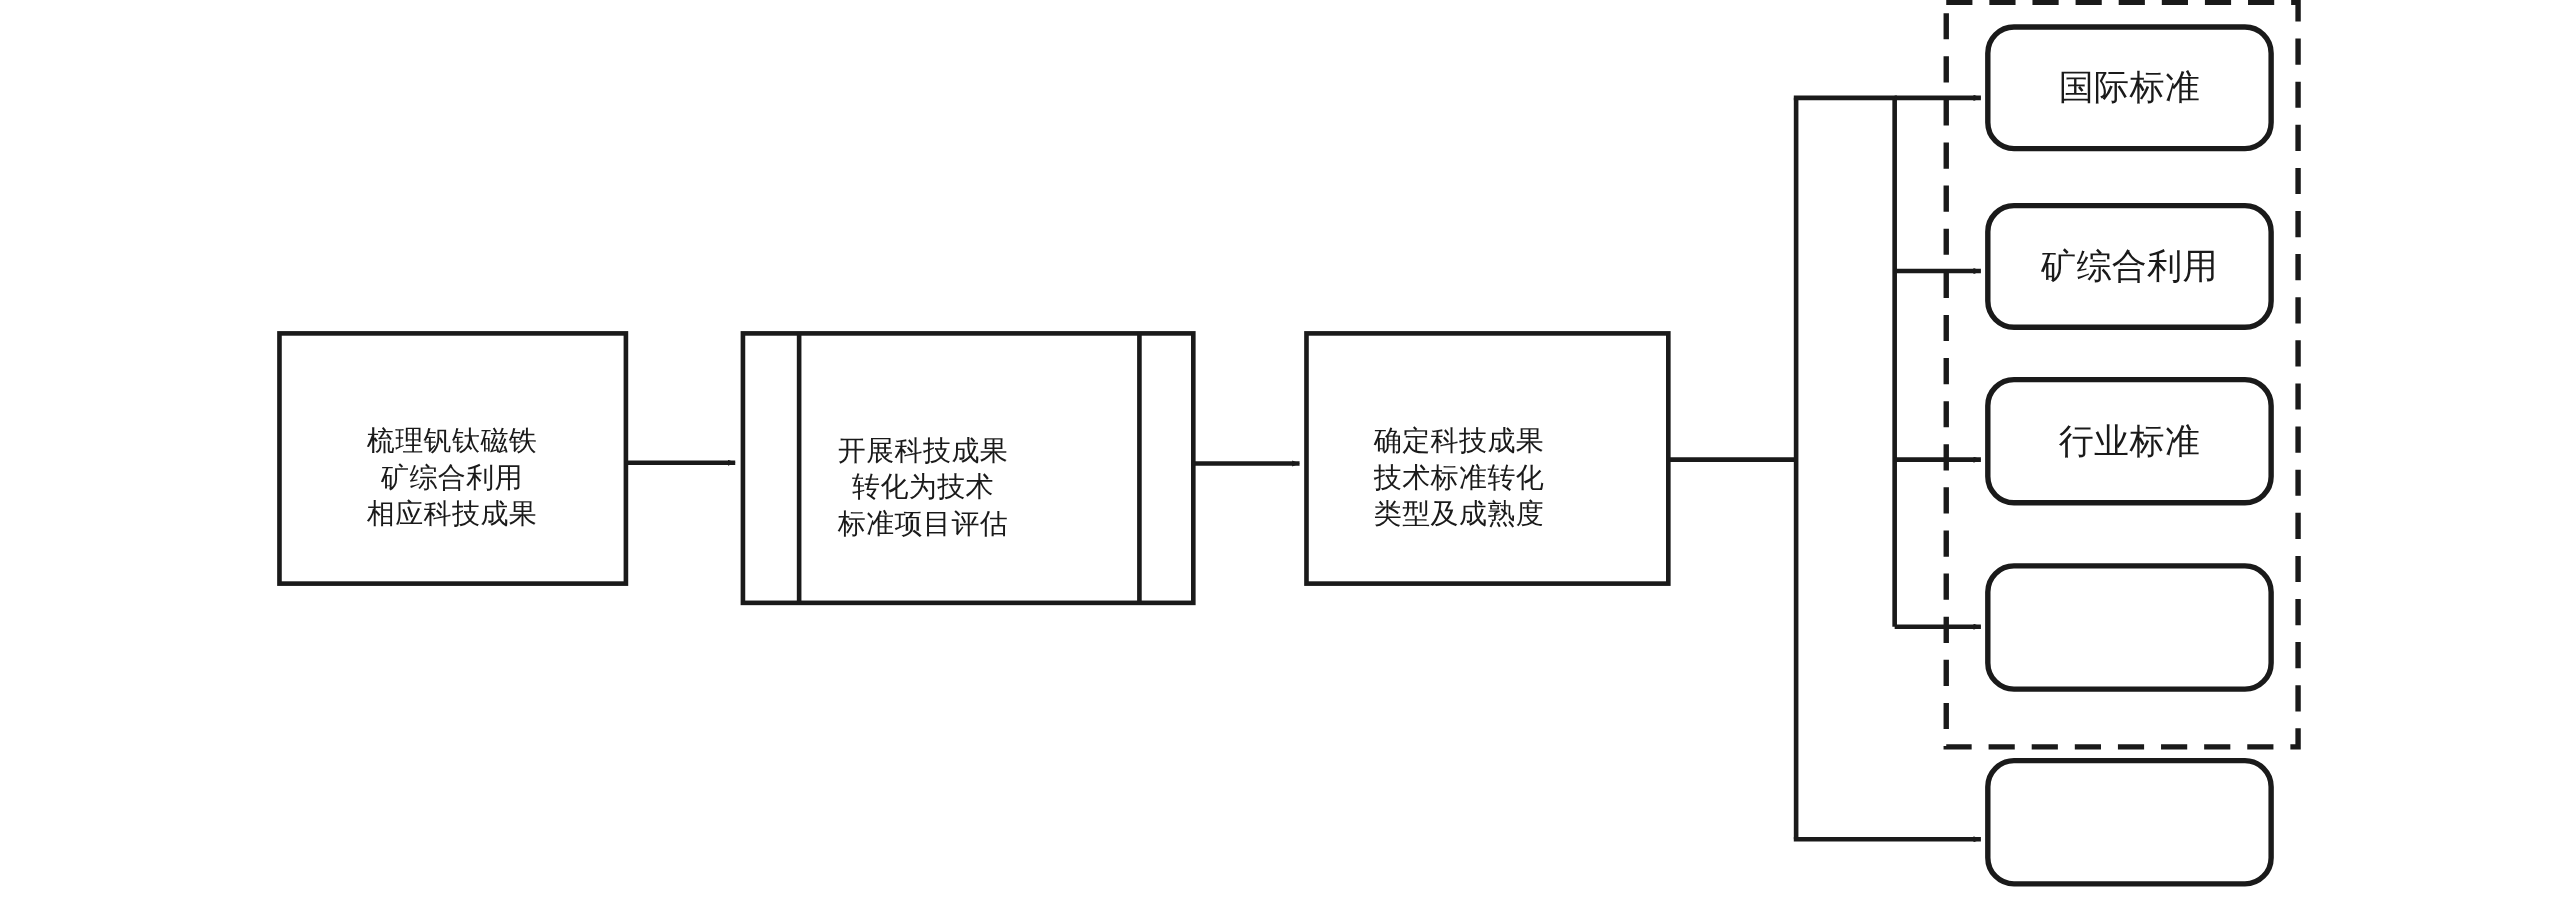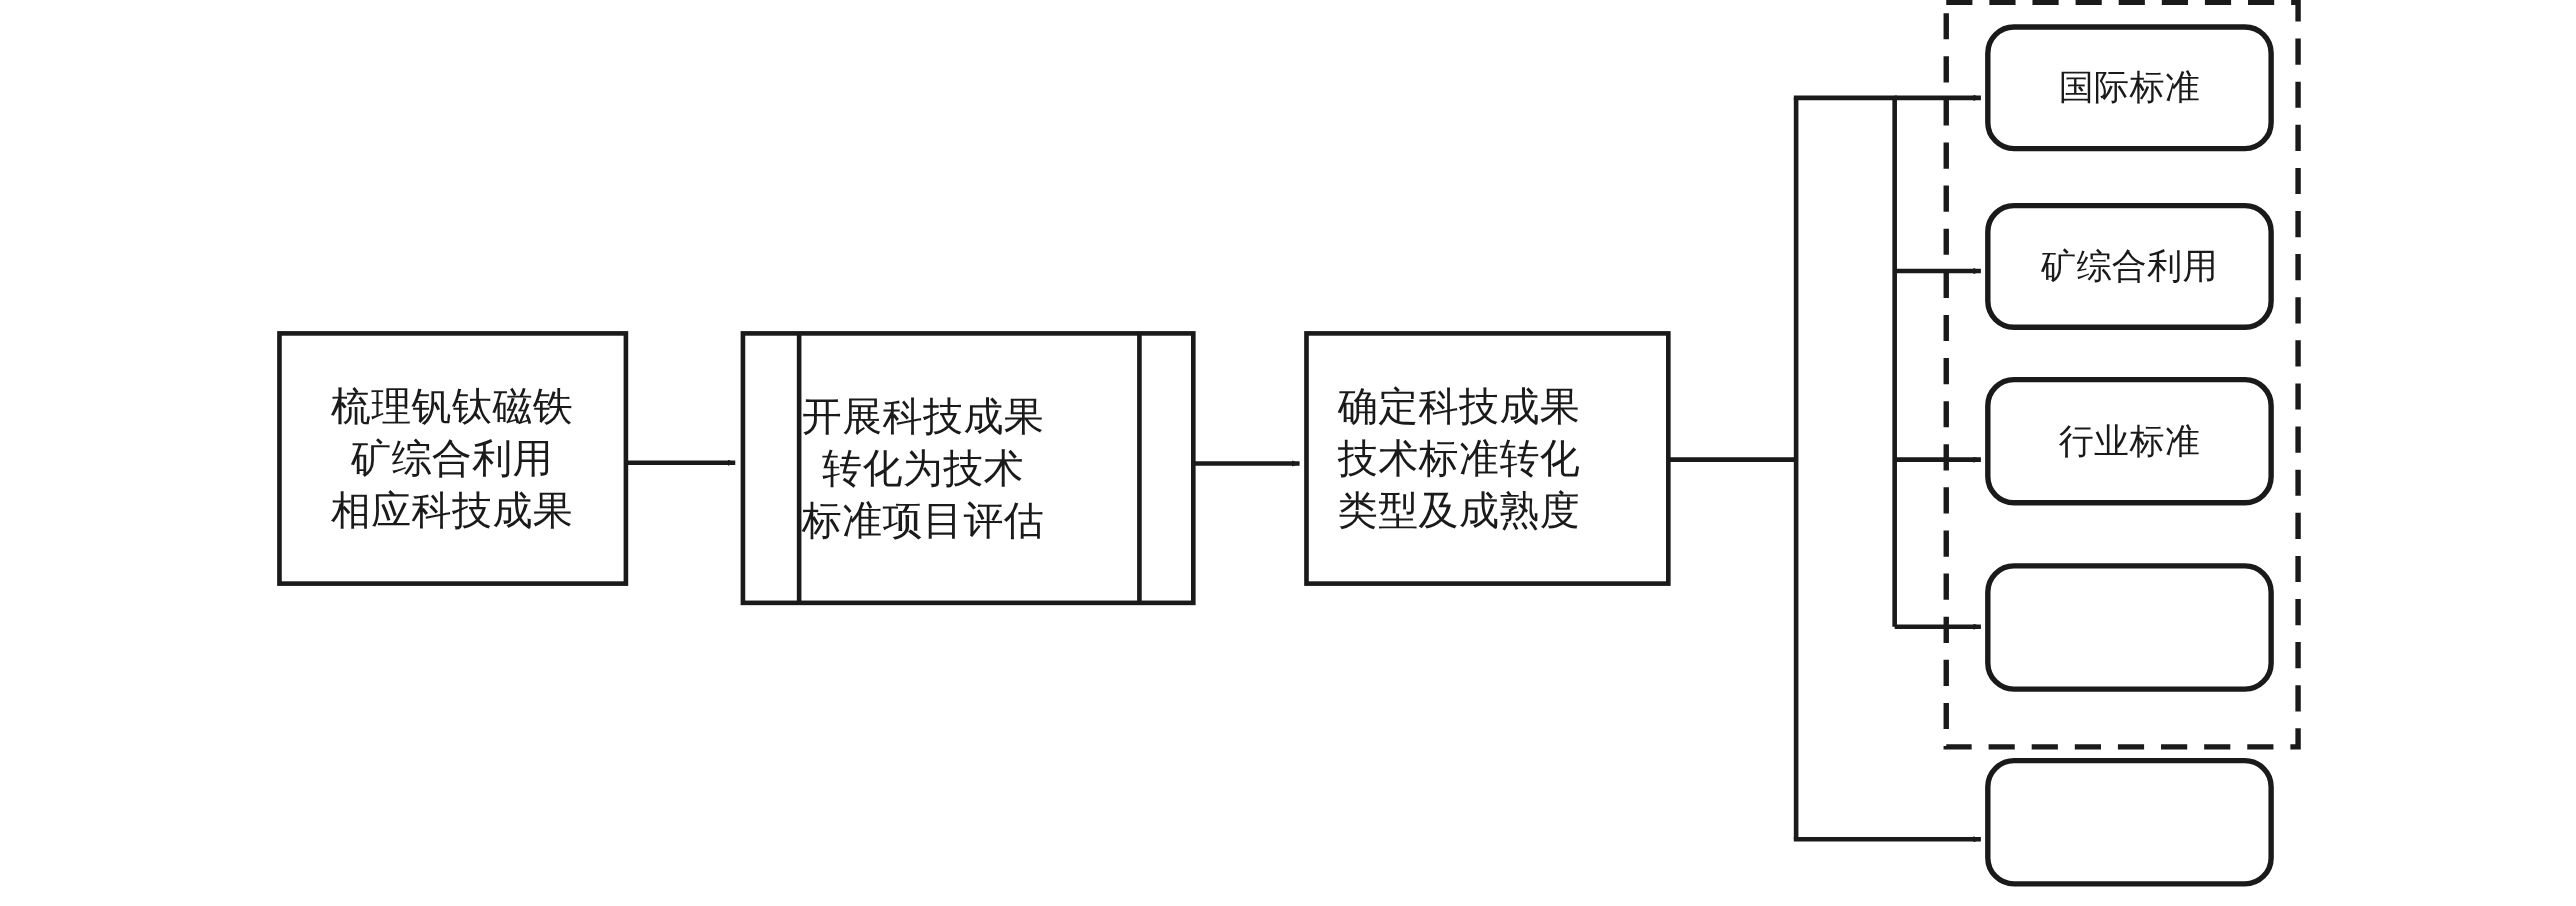--- a/index.html
+++ b/index.html
@@ -30,21 +30,21 @@
     align-items: center;
     justify-content: center;
     text-align: center;
     color: #1a1a1a;
     font-family: "DejaVu Serif", "Liberation Serif", serif;
     line-height: 1.30;
     white-space: pre-line;
     letter-spacing: 0.4px;
     pointer-events: none;
   }
-  .proc-text { font-size: 40px; }
+  .proc-text { font-size: 28px; margin-top: 20px; }
   .term-text { font-size: 35px; }
 </style>
 </head>
 <body>
 
 <div id="canvas">
 
   <svg class="diagram" viewBox="0 0 3346 1178">
     <defs>
       <marker id="arrowhead" markerWidth="10" markerHeight="8" refX="9.6" refY="4" orient="auto" markerUnits="userSpaceOnUse">

